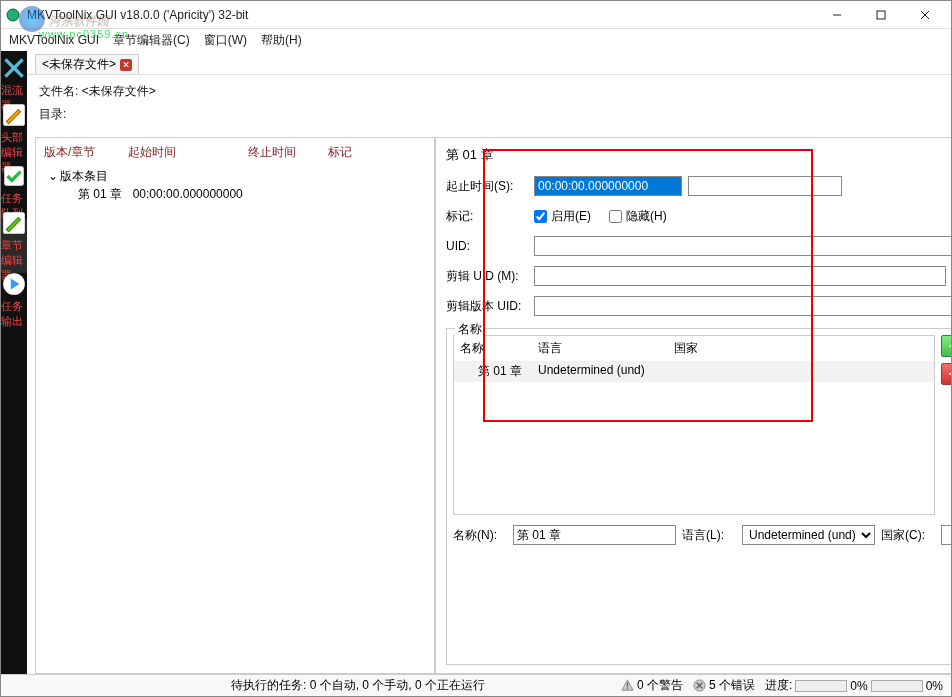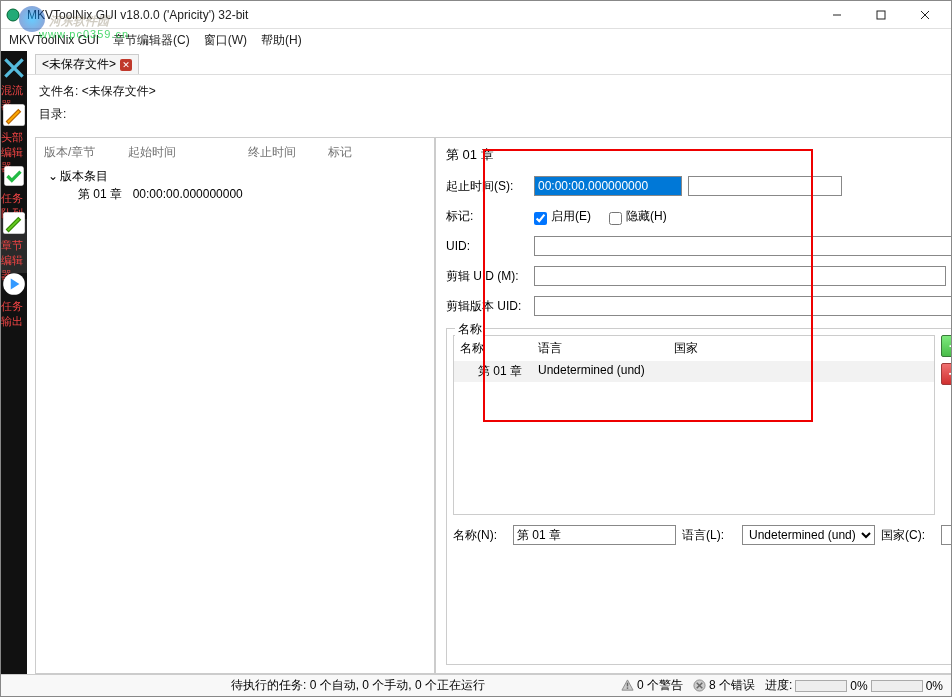--- a/index.html
+++ b/index.html
@@ -22,40 +22,40 @@
 .side-item .si-icon { width: 26px; height: 26px; display: flex; align-items: center; justify-content: center; }
 .side-item .si-label { font-size: 11px; }
 .content { flex: 1; display: flex; flex-direction: column; padding: 0; }
 .tab-strip { height: 24px; display: flex; align-items: flex-end; padding: 4px 8px 0 8px; border-bottom: 1px solid #ddd; }
 .tab { height: 20px; padding: 2px 6px; display: flex; align-items: center; gap: 4px; border: 1px solid #ccc; border-bottom: none; background: #f5f5f5; font-size: 11px; }
 .tab .tab-close { width: 12px; height: 12px; background: #c0392b; color: #fff; display: flex; align-items: center; justify-content: center; font-size: 9px; border-radius: 2px; }
 .file-info { padding: 8px 12px; }
 .file-info .row { margin-bottom: 6px; color: #111; }
 .cols { display: flex; flex: 1; gap: 0; padding: 0 8px; }
 .tree-panel { width: 400px; border: 1px solid #ccc; padding: 4px; display: flex; flex-direction: column; }
-.tree-header { display: flex; padding: 2px 4px 4px 4px; font-size: 12px; color: #737373; }
+.tree-header { display: flex; padding: 2px 4px 4px 4px; font-size: 12px; color: #7f1d1d; }
 .tree-header .c1 { width: 84px; }
 .tree-header .c2 { width: 120px; }
 .tree-header .c3 { width: 80px; }
 .tree-header .c4 { flex: 1; }
 .tree-body { padding: 2px 4px; }
 .tree-row { height: 18px; display: flex; align-items: center; gap: 2px; padding-left: 4px; }
 .tree-row .expander { width: 10px; text-align: center; }
 .tree-row.child { padding-left: 34px; }
 .detail-panel { flex: 1; border: 1px solid #ccc; padding: 8px 10px 8px 10px; display: flex; flex-direction: column; gap: 6px; position: relative; }
 .red-box { position: absolute; top: 148px; left: 482px; width: 330px; height: 273px; border: 2px solid #e00; pointer-events: none; z-index: 50; }
 .panel-title { font-size: 13px; margin-bottom: 4px; }
 .form-row { display: flex; align-items: center; gap: 6px; height: 24px; }
 .form-row .lbl { width: 82px; }
 .form-row input[type=text] { border: 1px solid #888; height: 20px; padding: 0 3px; }
 .form-row .inp1 { width: 148px; }
 .form-row .inp2 { width: 154px; }
 .form-row .inpwide { flex: 1; }
 .sel-text { background: #0078d7; color: #fff; }
-.checkbox-wrap { display: flex; align-items: flex-end; gap: 4px; margin-right: 12px; }
+.checkbox-wrap { display: flex; align-items: center; gap: 4px; margin-right: 12px; }
 .checkbox-wrap input { width: 13px; height: 13px; }
 .icon-btn { width: 22px; height: 20px; border: 1px solid #aaa; background: #f5f5f5; display: flex; align-items: center; justify-content: center; }
 .names-group { border: 1px solid #ccc; margin-top: 4px; padding: 6px 6px 6px 6px; position: relative; flex: 1; display: flex; flex-direction: column; }
 .names-group .gl { position: absolute; top: -8px; left: 8px; background: #fff; padding: 0 3px; font-size: 12px; }
 .names-list-wrap { display: flex; gap: 6px; }
 .names-list { flex: 1; border: 1px solid #ccc; height: 180px; }
 .names-header { display: flex; padding: 4px 6px; font-size: 12px; }
 .names-header .nc1 { width: 78px; }
 .names-header .nc2 { width: 136px; }
 .names-header .nc3 { flex: 1; }
@@ -295,21 +295,21 @@
           <rect x="6.2" y="9" width="1.6" height="1.6" fill="#666"></rect>
         </svg></span>
     <span>0 个警告</span>
   </div>
   <div class="seg">
     <span class="ico"><svg viewBox="0 0 14 14" width="13" height="13">
           <circle cx="7" cy="7" r="6" fill="#ccc" stroke="#888"></circle>
           <line x1="4" y1="4" x2="10" y2="10" stroke="#666" stroke-width="1.6"></line>
           <line x1="10" y1="4" x2="4" y2="10" stroke="#666" stroke-width="1.6"></line>
         </svg></span>
-    <span>8 个错误</span>
+    <span>5 个错误</span>
   </div>
   <div class="seg">
     <span>进度:</span>
     <span class="prog"></span>
     <span>0%</span>
     <span class="prog"></span>
     <span>0%</span>
   </div>
 </div>
 

